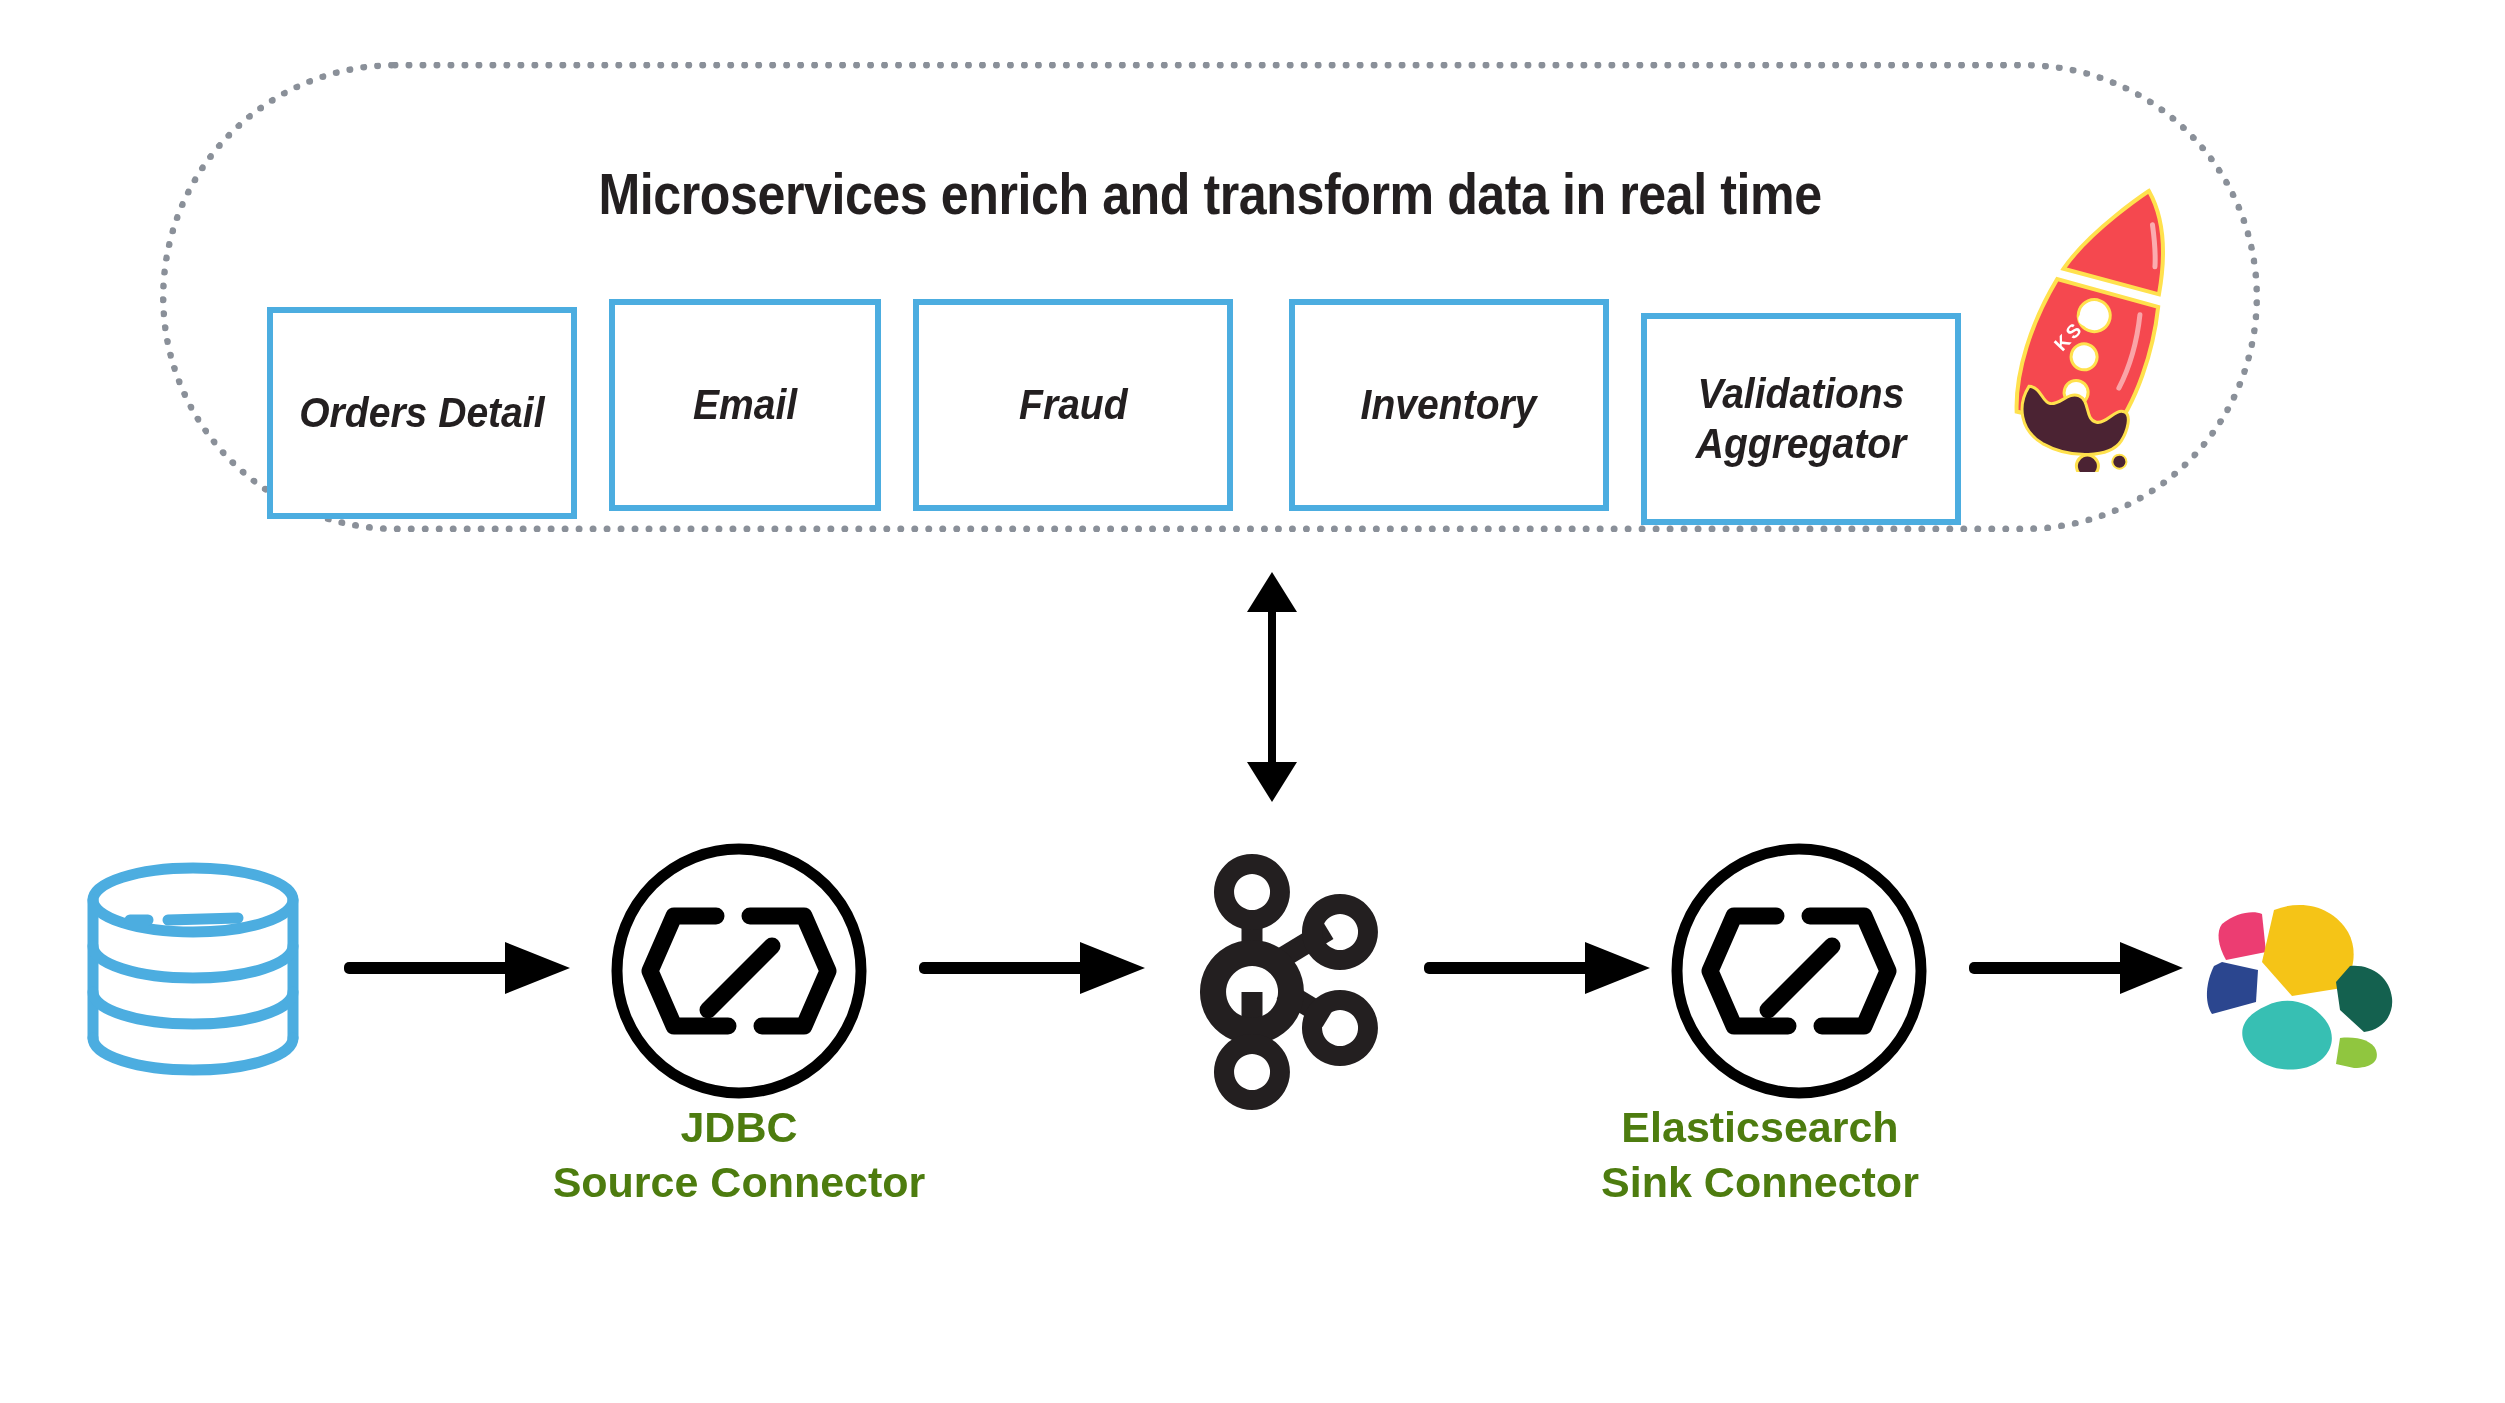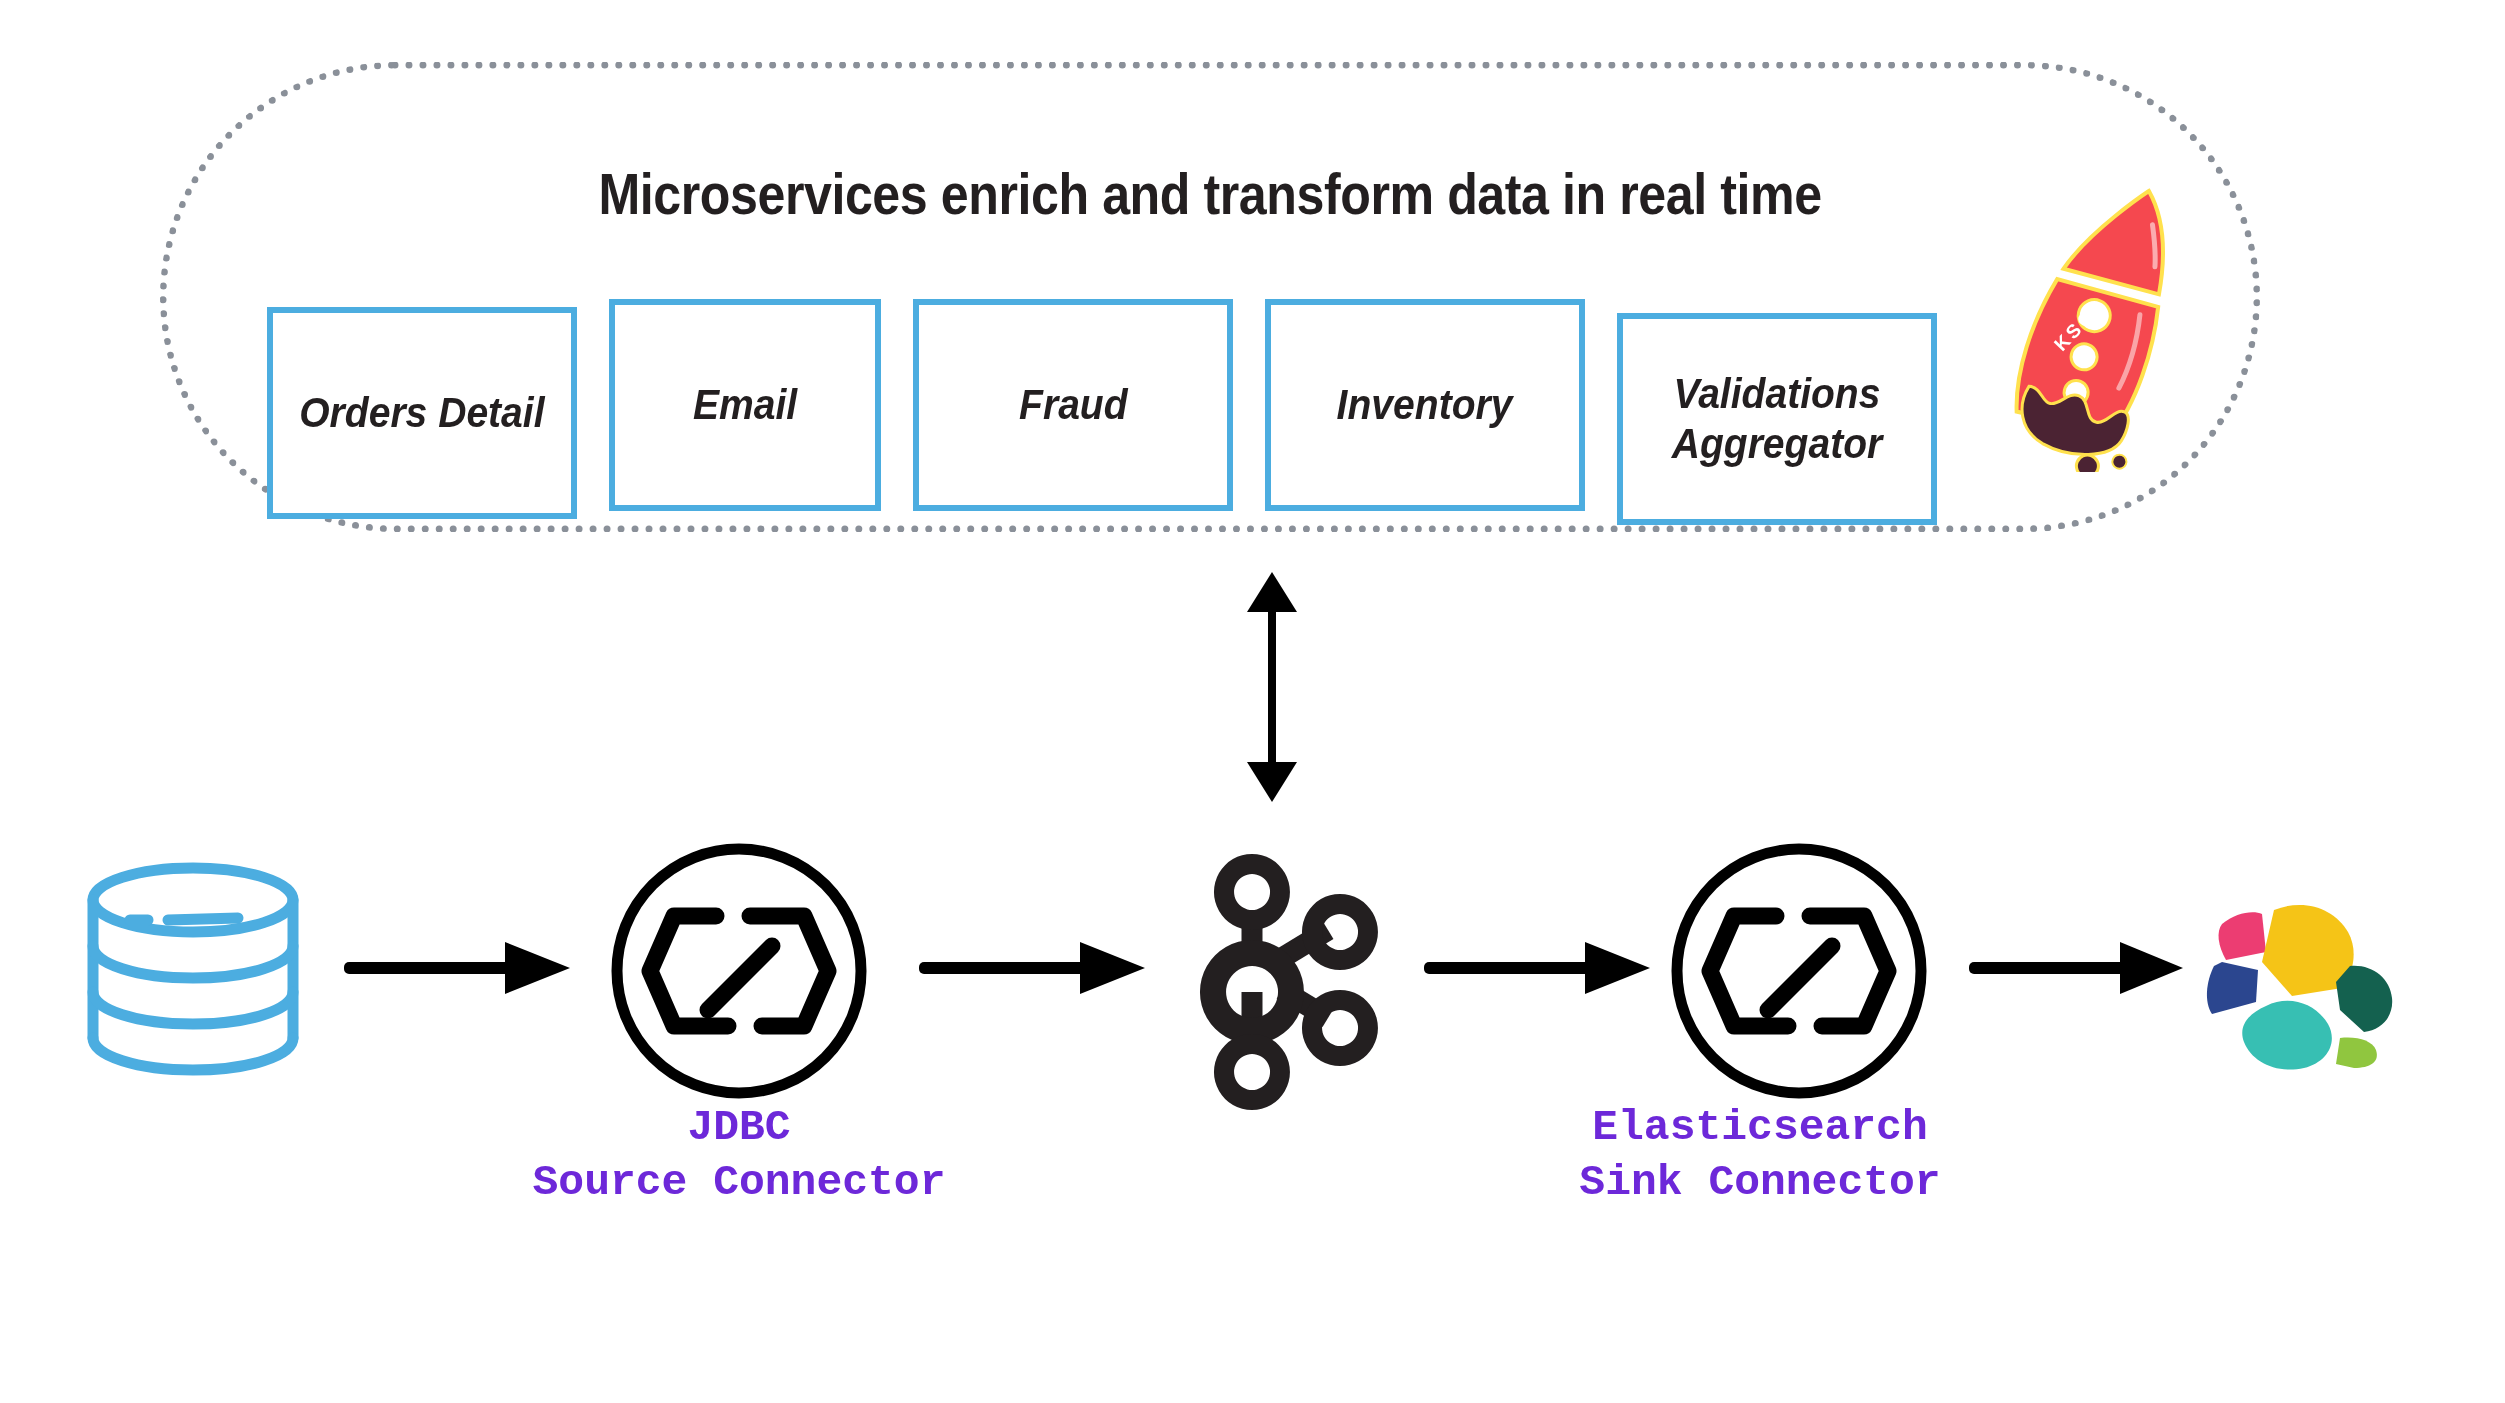--- a/index.html
+++ b/index.html
@@ -66,21 +66,21 @@
     box-sizing: border-box;
     height: 212px;
     display: flex;
     align-items: center;
     justify-content: center;
     text-align: center;
   }
   .service-box.w-ordersdetail { width: 310px; margin-top: 8px; }
   .service-box.w-email       { width: 272px; }
   .service-box.w-fraud       { width: 320px; }
-  .service-box.w-inventory   { width: 320px; }
+  .service-box.w-inventory   { width: 320px; margin-left: 24px; }
   .service-box.w-validations { width: 320px; margin-top: 14px; }
 
   .service-label {
     font-family: "Liberation Sans Narrow", "Liberation Sans", sans-serif;
     font-size: 42px;
     font-weight: bold;
     font-style: italic;
     color: #231f20;
     line-height: 1.18;
     transform: scaleX(0.93);
@@ -124,24 +124,24 @@
   .arrow2       { left: 915px;  top: 112px; width: 230px; height: 52px; }
   .kafka-node   { left: 1190px; top: 8px;   width: 210px; height: 272px; }
   .arrow3       { left: 1420px; top: 112px; width: 230px; height: 52px; }
   .es-node      { left: 1668px; top: 10px;  width: 262px; height: 262px; }
   .arrow4       { left: 1965px; top: 112px; width: 218px; height: 52px; }
   .elastic-node { left: 2200px; top: 60px;  width: 210px; height: 180px; }
 
   .node-caption {
     position: absolute;
     text-align: center;
-    font-family: Liberation Mono, monospace;
+    font-family: Liberation Sans, sans-serif;
     font-size: 43px;
     font-weight: bold;
-    color: #6d28d9;
+    color: #4d7c0f;
     line-height: 1.28;
     white-space: pre-line;
     width: 640px;
   }
   .caption-jdbc   { left: 419px;  top: 1100px; }
   .caption-es     { left: 1440px; top: 1100px; }
 </style>
 </head>
 <body>
 

